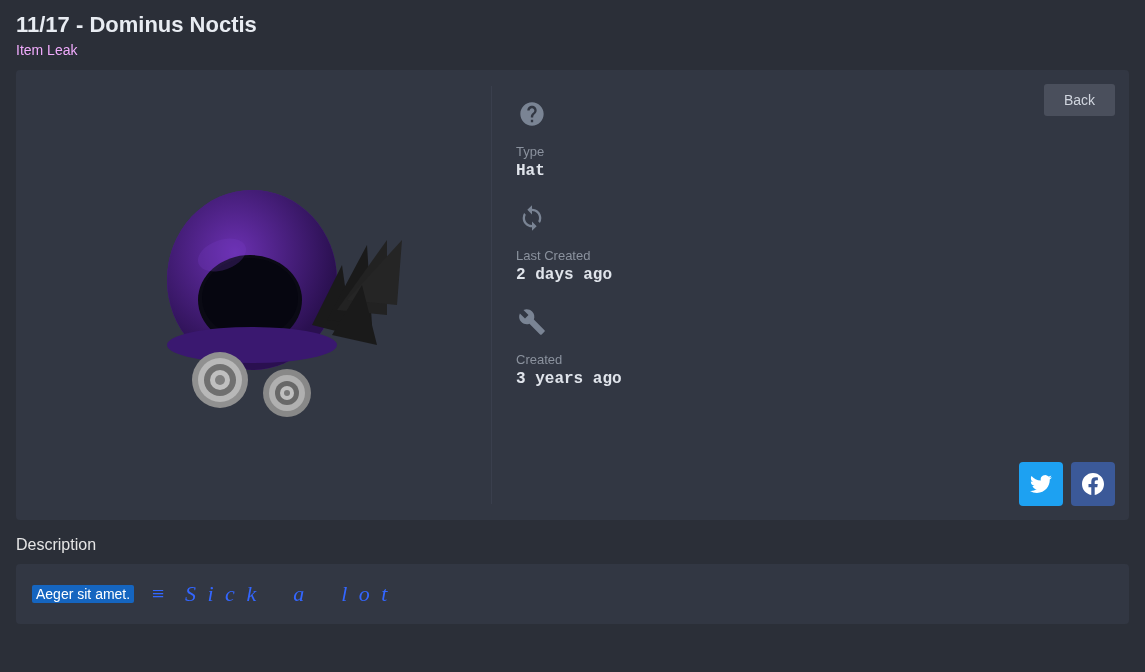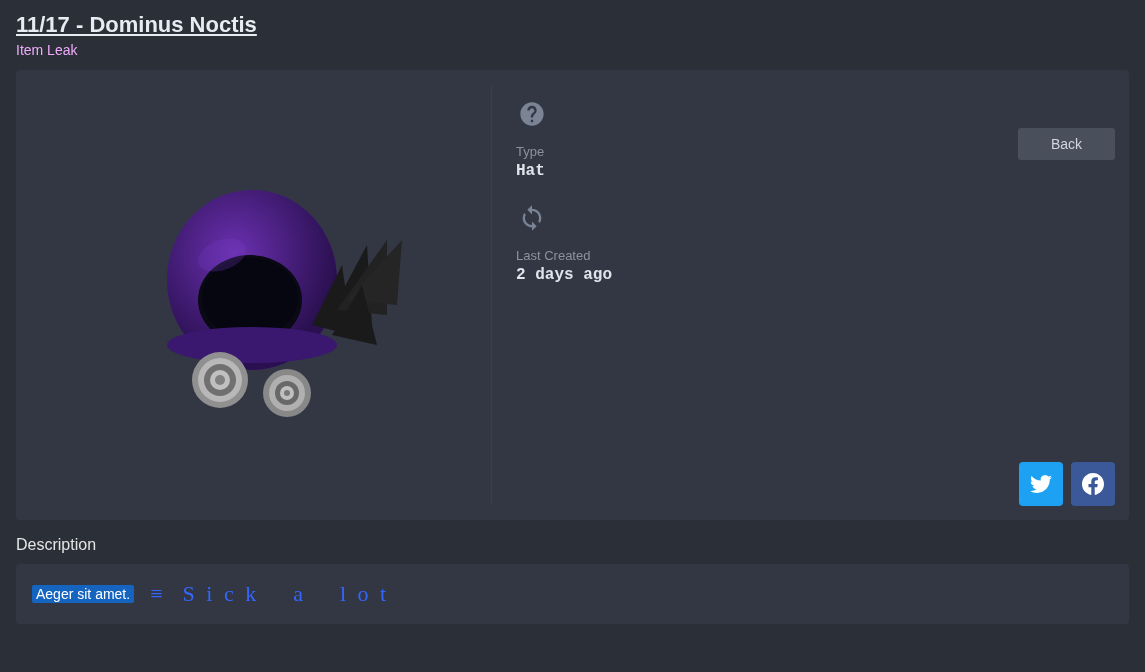--- a/index.html
+++ b/index.html
@@ -12,21 +12,20 @@
       overflow: hidden;
     }
     .page-wrapper {
       padding: 12px 16px;
     }
     .page-title {
       color: #e8ecf2;
       font-size: 22px;
       font-weight: 600;
       margin-bottom: 4px;
-      text-decoration: underline;
     }
     .page-subtitle {
       color: #f0abfc;
       font-size: 14px;
       margin-bottom: 12px;
     }
     .main-card {
       background-color: #323743;
       border-radius: 4px;
       display: flex;
@@ -91,25 +90,24 @@
       color: #e0e4eb;
       font-family: Liberation Mono, monospace;
     }
     .back-button {
       position: absolute;
       top: 14px;
       right: 14px;
       background-color: #4a4f5c;
       color: #d0d5de;
       border: none;
-      padding: 8px 33px;
+      padding: 8px 20px;
       font-size: 14px;
       border-radius: 3px;
       cursor: pointer;
-      margin-top: 44px;
     }
     .social-buttons {
       position: absolute;
       bottom: 14px;
       right: 14px;
       display: flex;
       gap: 8px;
     }
     .social-btn {
       width: 44px;
@@ -155,20 +153,21 @@
       background-color: #1565c0;
       color: white;
       padding: 1px 4px;
       border-radius: 2px;
     }
     .description-handwriting {
       color: #3366ff;
       font-family: 'Comic Sans MS', cursive;
       font-size: 22px;
       letter-spacing: 3px;
+      font-style: italic;
     }
   </style>
 </head>
 <body>
 
 <div class="page-wrapper">
   <h1 class="page-title">11/17 - Dominus Noctis</h1>
   <div class="page-subtitle">Item Leak</div>
 
   <div class="main-card">
@@ -237,20 +236,31 @@
           <svg viewBox="0 0 24 24" xmlns="http://www.w3.org/2000/svg">
             <path d="M12 4V1L8 5l4 4V6c3.31 0 6 2.69 6 6 0 1.01-.25 1.97-.7 2.8l1.46 1.46A7.93 7.93 0 0020 12c0-4.42-3.58-8-8-8zm0 14c-3.31 0-6-2.69-6-6 0-1.01.25-1.97.7-2.8L5.24 7.74A7.93 7.93 0 004 12c0 4.42 3.58 8 8 8v3l4-4-4-4v3z"></path>
           </svg>
         </div>
         <div>
           <div class="info-label">Last Created</div>
           <div class="info-value">2 days ago</div>
         </div>
       </div>
 
+      <div class="info-row">
+        <div class="info-icon">
+          <svg viewBox="0 0 24 24" xmlns="http://www.w3.org/2000/svg">
+            <path d="M22.7 19l-9.1-9.1c.9-2.3.4-5-1.5-6.9-2-2-5-2.4-7.4-1.3L9 6 6 9 1.6 4.7C.4 7.1.9 10.1 2.9 12.1c1.9 1.9 4.6 2.4 6.9 1.5l9.1 9.1c.4.4 1 .4 1.4 0l2.3-2.3c.5-.4.5-1.1.1-1.4z"></path>
+          </svg>
+        </div>
+        <div>
+          <div class="info-label">Created</div>
+          <div class="info-value">3 years ago</div>
+        </div>
+      </div>
 
     </div>
 
     <div class="social-buttons">
       <button class="social-btn twitter-btn" title="Twitter">
         <svg viewBox="0 0 24 24" xmlns="http://www.w3.org/2000/svg">
           <path d="M23.953 4.57a10 10 0 01-2.825.775 4.958 4.958 0 002.163-2.723c-.951.555-2.005.959-3.127 1.184a4.92 4.92 0 00-8.384 4.482C7.69 8.095 4.067 6.13 1.64 3.162a4.822 4.822 0 00-.666 2.475c0 1.71.87 3.213 2.188 4.096a4.904 4.904 0 01-2.228-.616v.06a4.923 4.923 0 003.946 4.827 4.996 4.996 0 01-2.212.085 4.936 4.936 0 004.604 3.417 9.867 9.867 0 01-6.102 2.105c-.39 0-.779-.023-1.17-.067a13.995 13.995 0 007.557 2.209c9.053 0 13.998-7.496 13.998-13.985 0-.21 0-.42-.015-.63A9.935 9.935 0 0024 4.59z"></path>
         </svg>
       </button>
       <button class="social-btn facebook-btn" title="Facebook">

